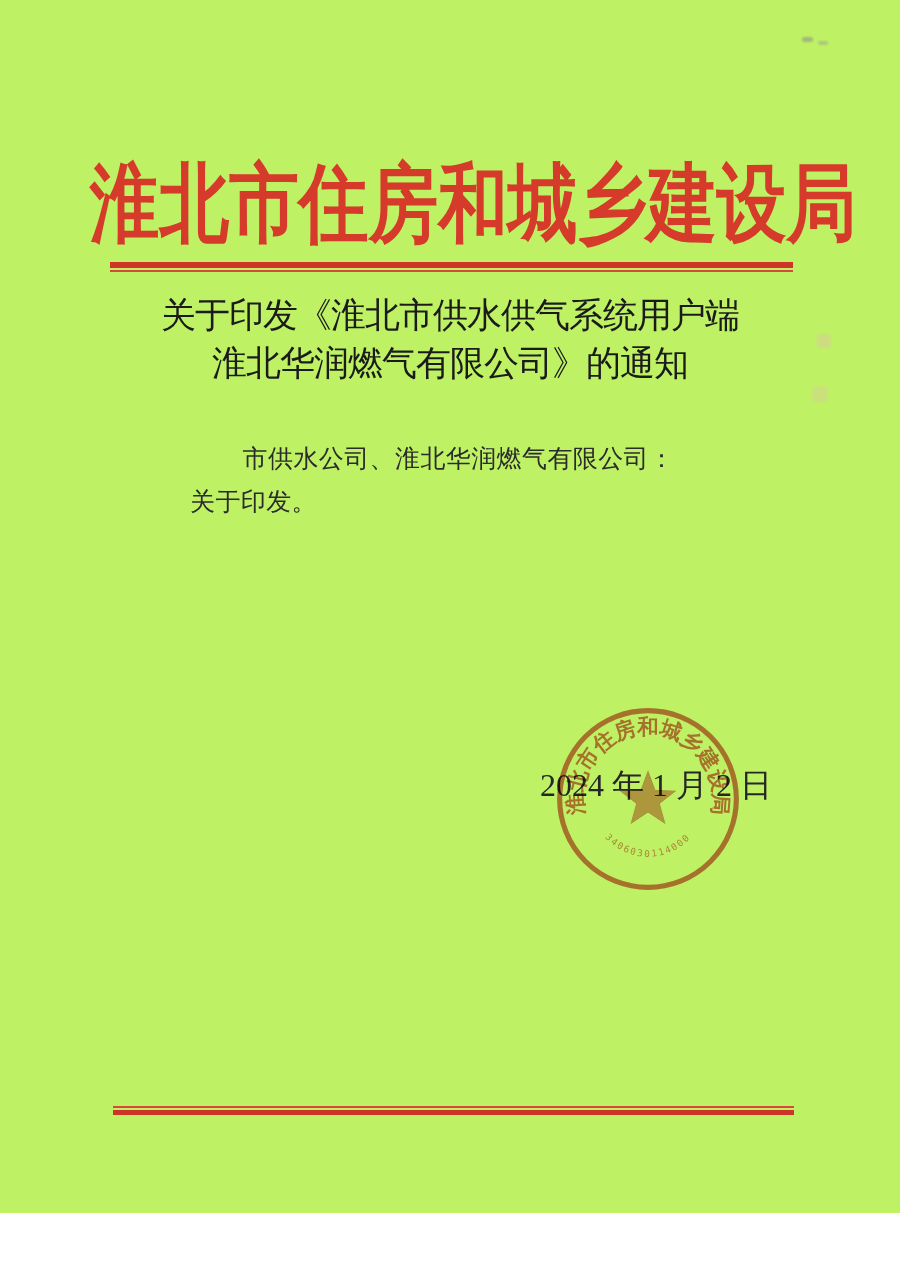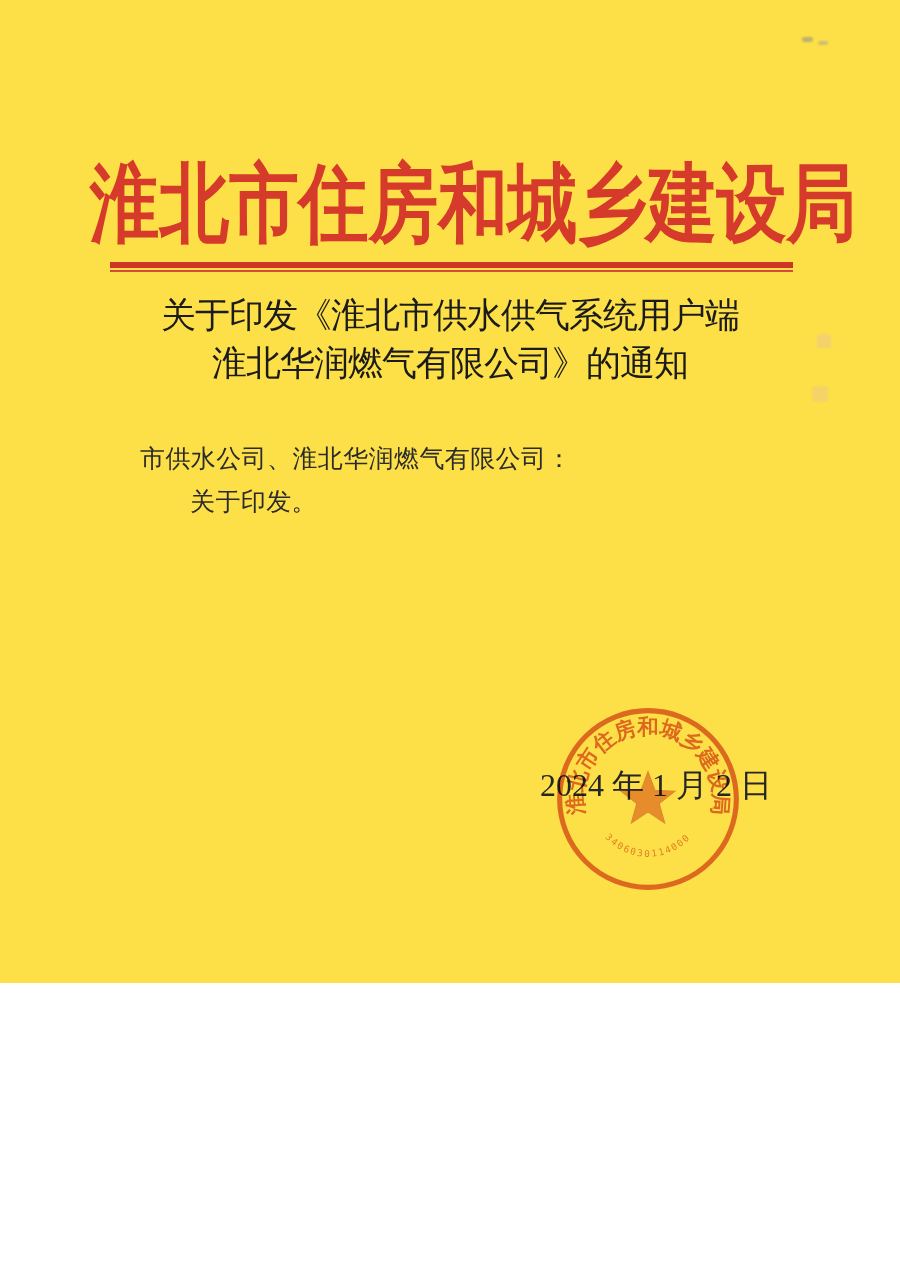--- a/index.html
+++ b/index.html
@@ -1,22 +1,22 @@
 <!DOCTYPE html>
 <html><head>
 <meta charset="utf-8">
 <style>
   * { margin: 0; padding: 0; box-sizing: border-box; }
   html, body { background: #ffffff; }
   .page {
     position: relative;
     width: 900px;
-    height: 983px;
+    height: 1213px;
     margin: 0 auto;
-    background: #fde047;
+    background: #bef264;
     overflow: hidden;
     font-family: "Liberation Serif", serif;
   }
 
   
   .artifact { position: absolute; border-radius: 2px; filter: blur(1px); }
   .artifact.a1 { left: 802px; top: 37px;  width: 11px; height: 5px; background: #8a8a8a; opacity: .55; }
   .artifact.a2 { left: 818px; top: 41px;  width: 10px; height: 4px; background: #9a9a9a; opacity: .5; }
   .artifact.a3 { left: 817px; top: 334px; width: 14px; height: 14px; background: #e7b7b2; opacity: .35; }
   .artifact.a4 { left: 812px; top: 386px; width: 16px; height: 16px; background: #e7b7b2; opacity: .3; }
@@ -58,21 +58,21 @@
 
   .body-text {
     position: absolute;
     left: 140px; top: 437px;
     width: 637px;
     color: #2b2b2b;
     font-size: 25px;
     line-height: 43px;
     letter-spacing: 0.4px;
   }
-  .body-text p.salutation { text-align: left; }
+  .body-text p.salutation { text-align: center; }
   .body-text p.paragraph  { text-indent: 2em; text-align: justify; }
   .body-text p.closing    { text-indent: 2em; }
 
   .signoff-date {
     position: absolute;
     left: 540px; top: 768px;
     color: #262626;
     font-size: 32px;
     line-height: 34px;
     white-space: nowrap;

